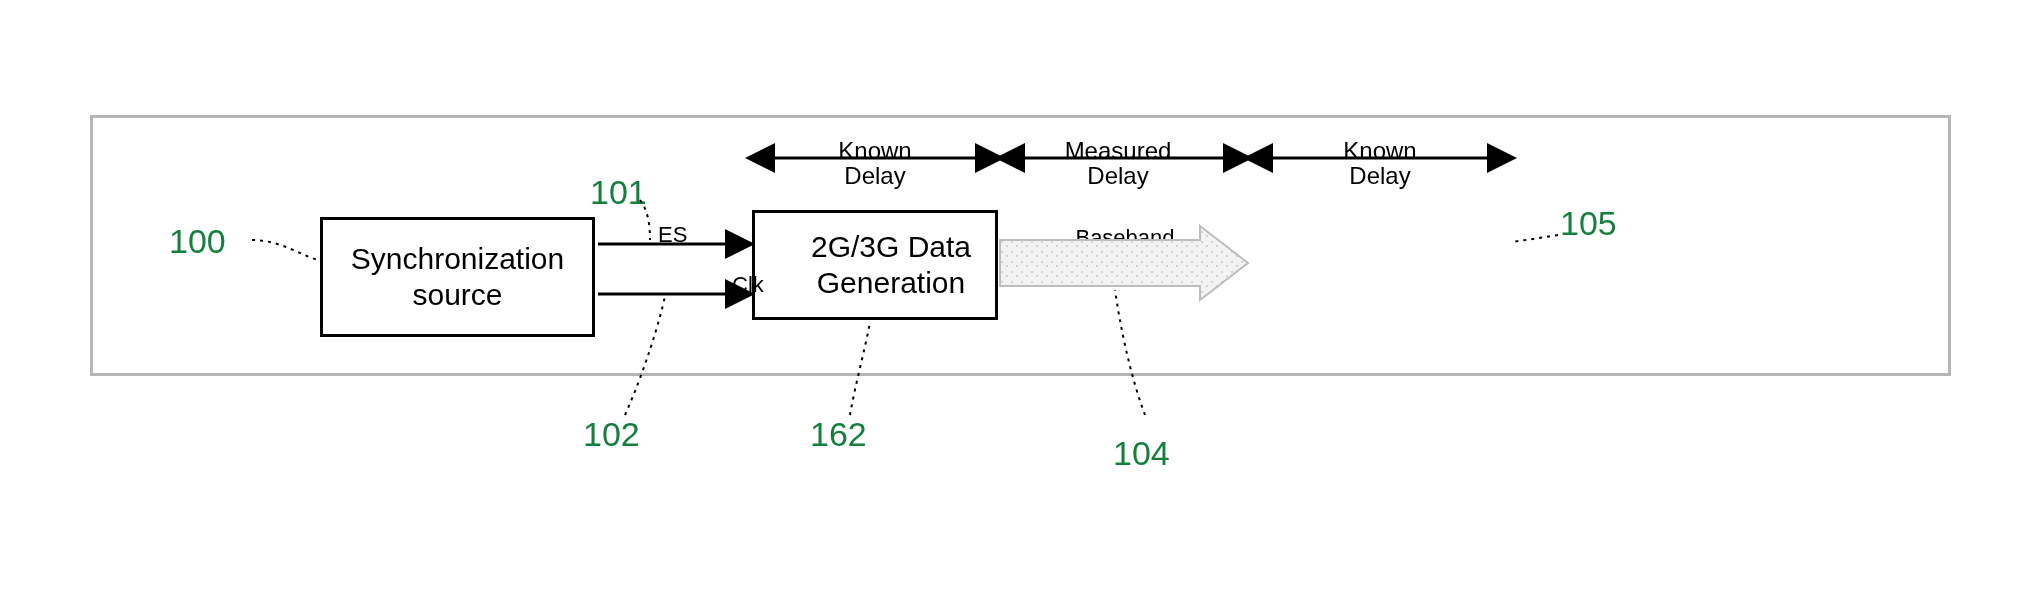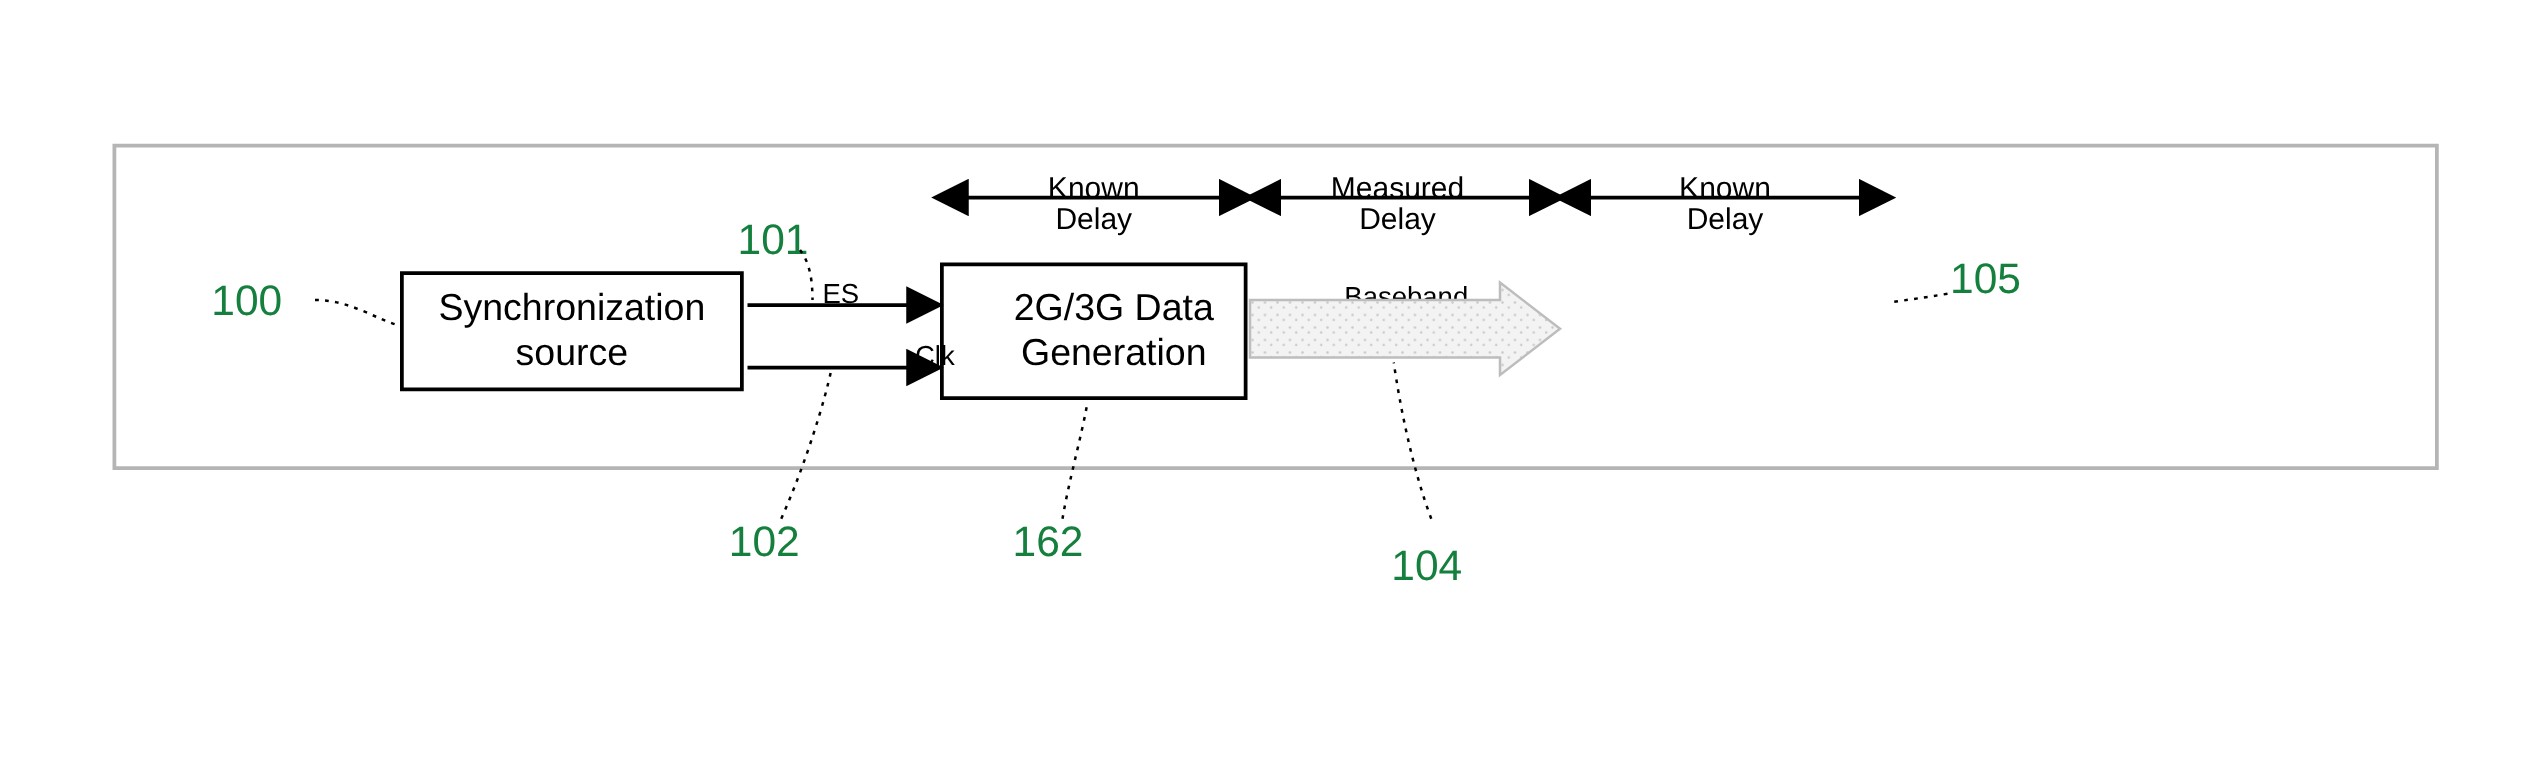--- a/index.html
+++ b/index.html
@@ -65,21 +65,21 @@
     pointer-events: none;
   }
 </style>
 </head>
 <body>
 
 <div class="stage">
 
   <div class="inner-frame"></div>
 
-  <div class="bbox" style="left:320px; top:217px; width:275px; height:96px;">
+  <div class="bbox" style="left:320px; top:217px; width:275px; height:120px;">
     <span style="white-space:pre-line;">Synchronization
 source</span>
   </div>
 
   <div class="bbox" style="left:752px; top:210px; width:246px; height:110px;">
     <span style="white-space:pre-line;margin-left:32px;">2G/3G Data
 Generation</span>
   </div>
 
 

